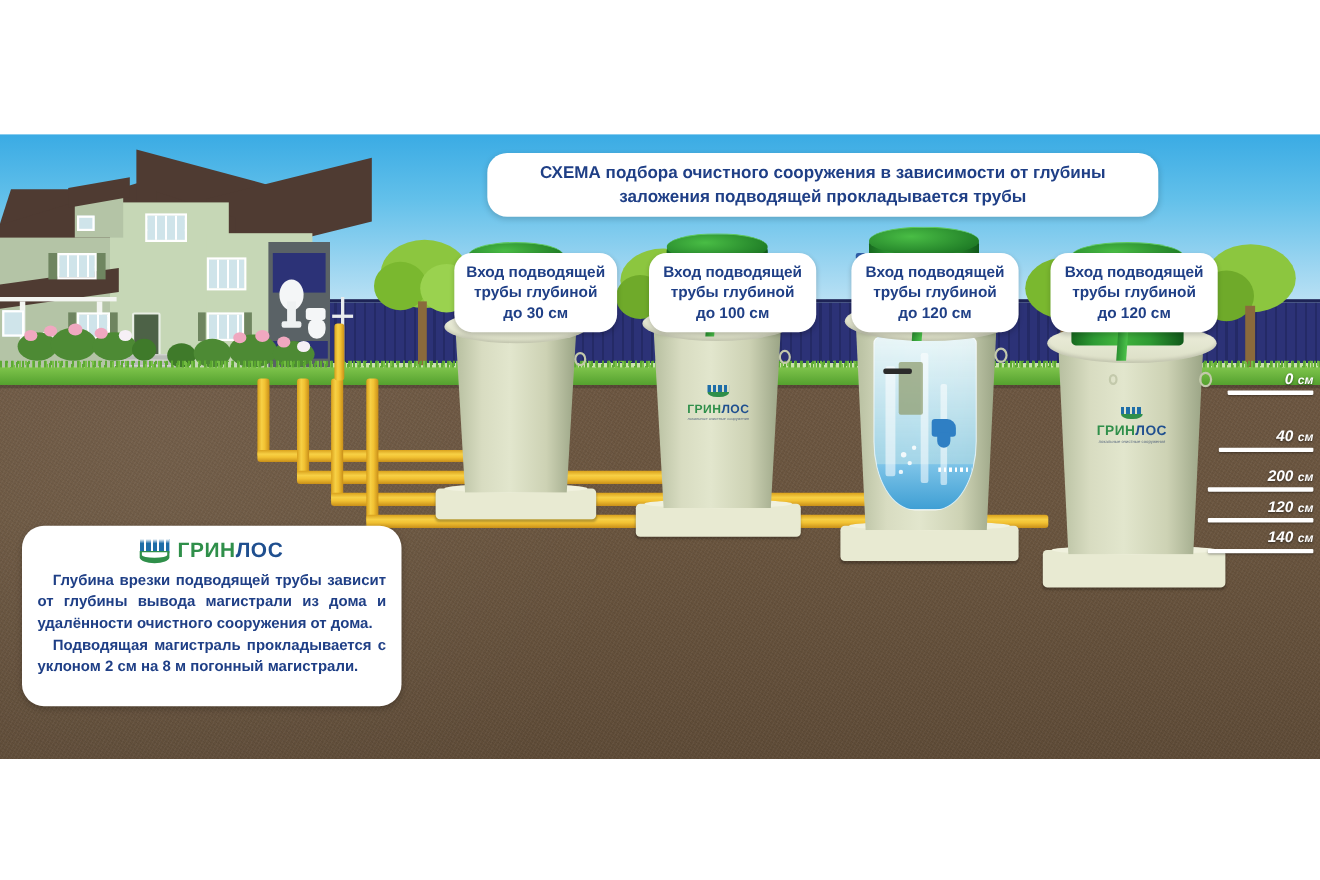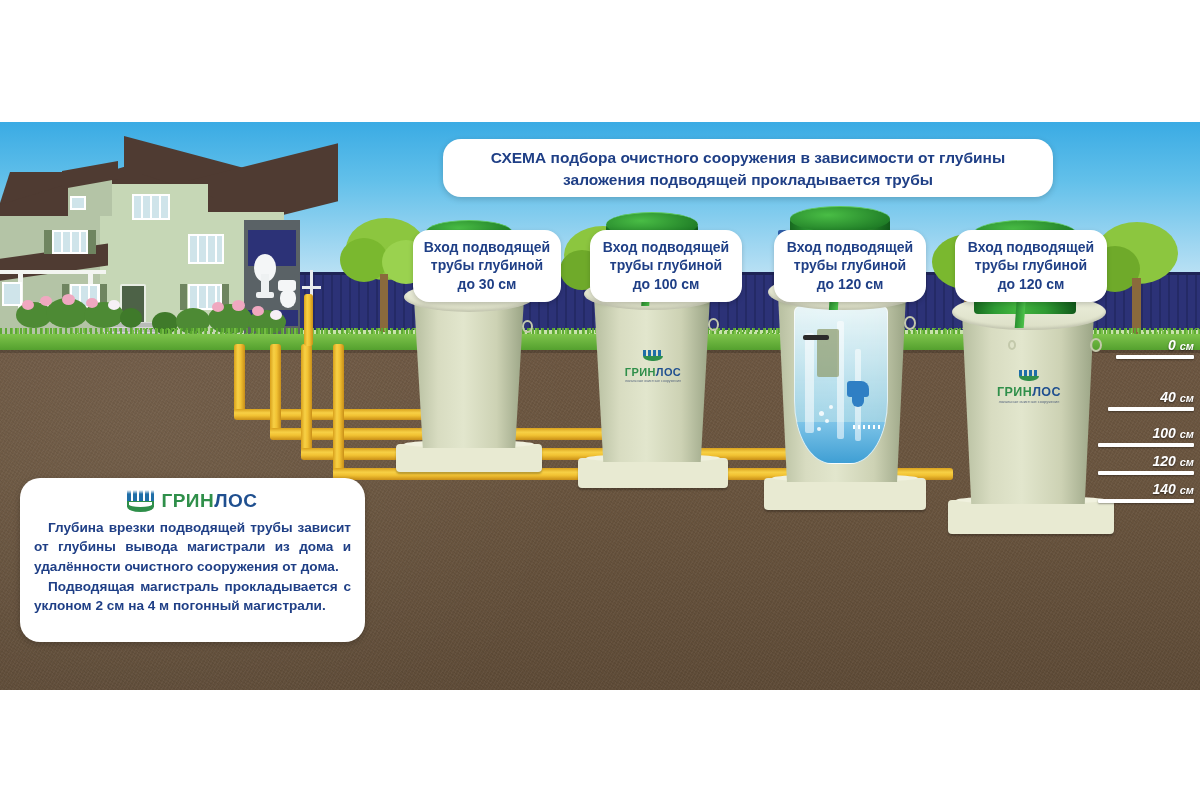--- a/index.html
+++ b/index.html
@@ -455,21 +455,21 @@
 
     <div class="depth-row" style="top:214px;width:78px;">
       <span class="depth-label"><span>0</span> <span class="u">см</span></span>
       <span class="depth-line" style="width:78px;"></span>
     </div>
     <div class="depth-row" style="top:266px;width:86px;">
       <span class="depth-label"><span>40</span> <span class="u">см</span></span>
       <span class="depth-line" style="width:86px;"></span>
     </div>
     <div class="depth-row" style="top:302px;width:96px;">
-      <span class="depth-label"><span>100</span> <span class="u">см</span></span>
+      <span class="depth-label"><span>200</span> <span class="u">см</span></span>
       <span class="depth-line" style="width:96px;"></span>
     </div>
     <div class="depth-row" style="top:330px;width:96px;">
       <span class="depth-label"><span>120</span> <span class="u">см</span></span>
       <span class="depth-line" style="width:96px;"></span>
     </div>
     <div class="depth-row" style="top:358px;width:96px;">
       <span class="depth-label"><span>140</span> <span class="u">см</span></span>
       <span class="depth-line" style="width:96px;"></span>
     </div>
@@ -507,17 +507,17 @@
       <span class="logo-mark">
         <span class="logo-bars"></span>
         <span class="logo-swoosh"></span>
       </span>
       <span class="logo-word">
         <span class="g">ГРИН</span><span class="l">ЛОС</span>
       </span>
     </div>
     <div class="info-text">
       <p>Глубина врезки подводящей трубы зависит от глубины вывода магистрали из дома и удалённости очистного сооружения от дома.</p>
-      <p class="p2">Подводящая магистраль прокладывается с уклоном 2 см на 4 м погонный магистрали.</p>
+      <p class="p2">Подводящая магистраль прокладывается с уклоном 2 см на 8 м погонный магистрали.</p>
     </div>
   </div>
 
 </div>
 
 </body></html>

